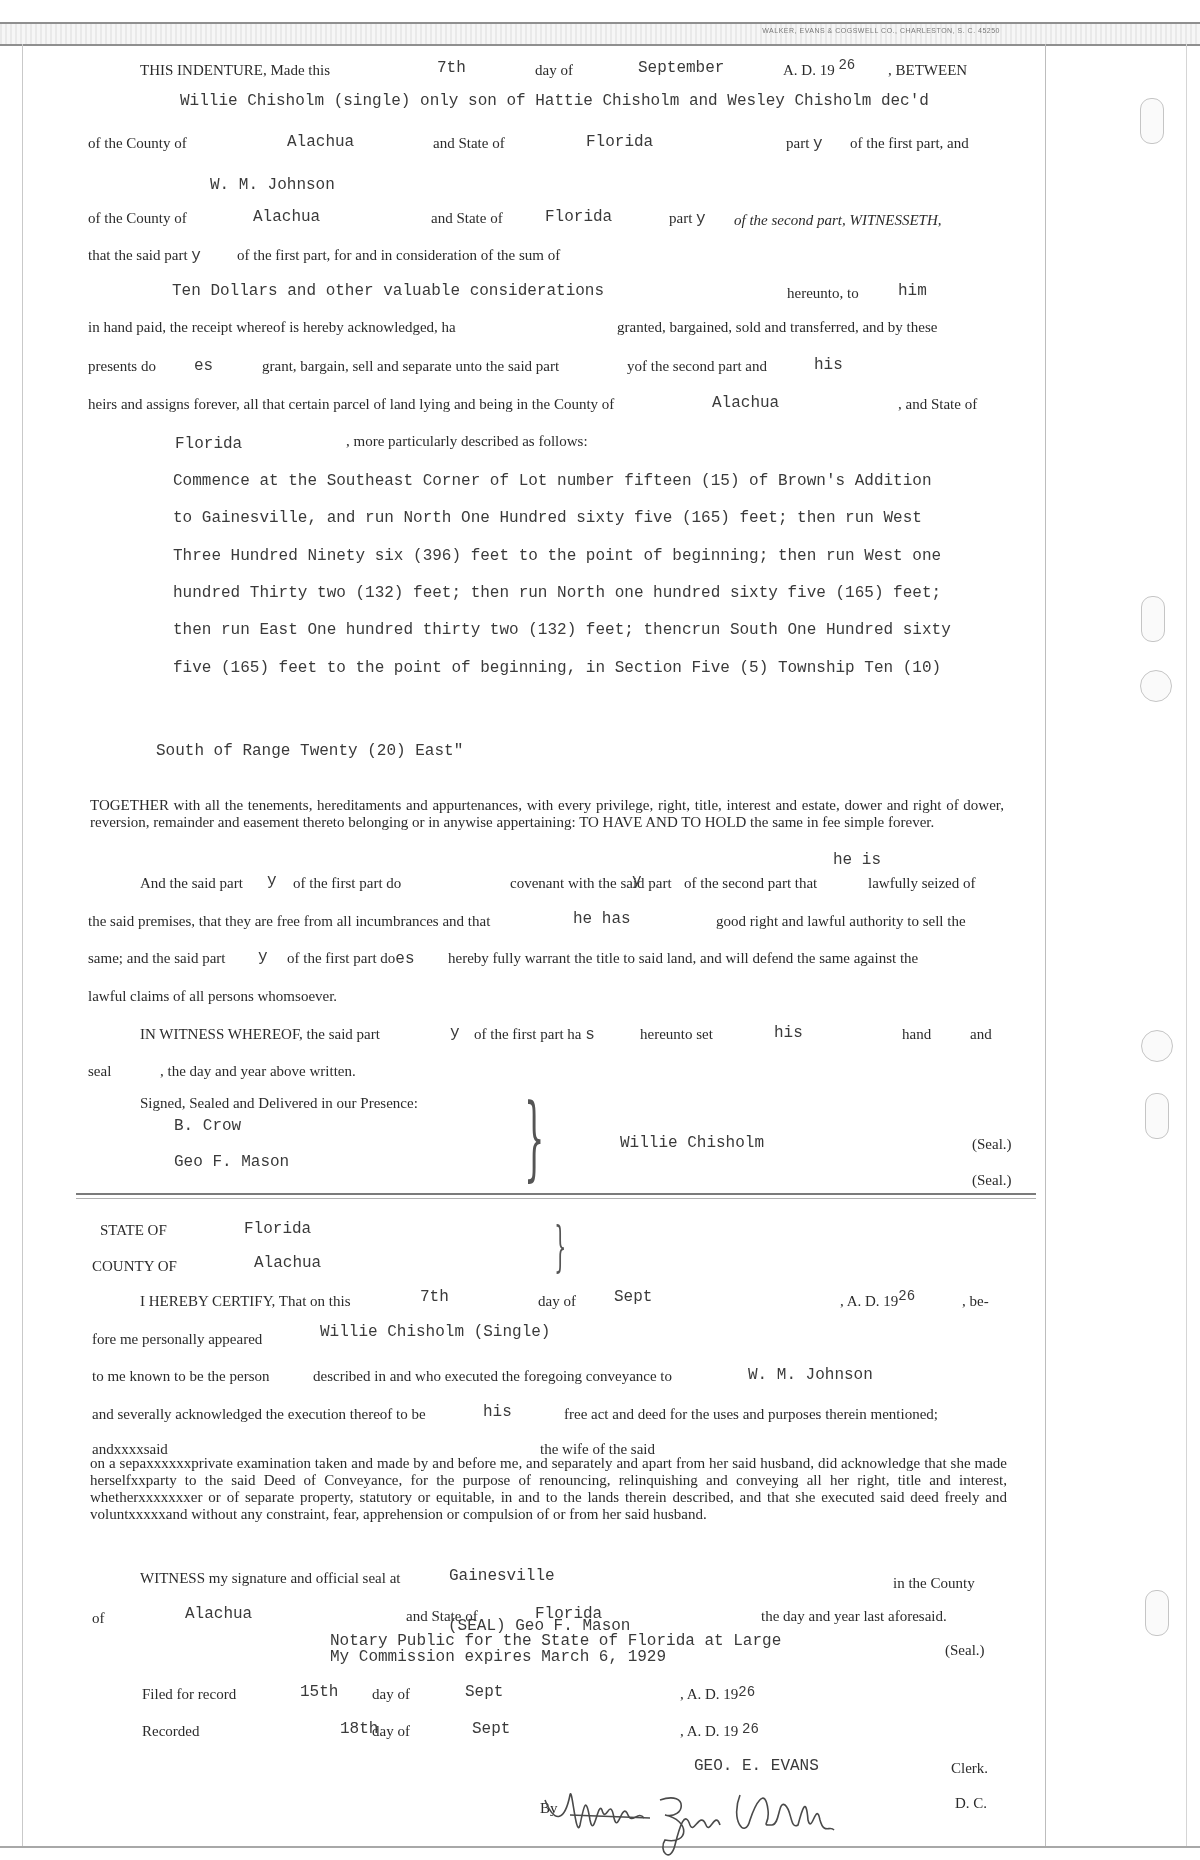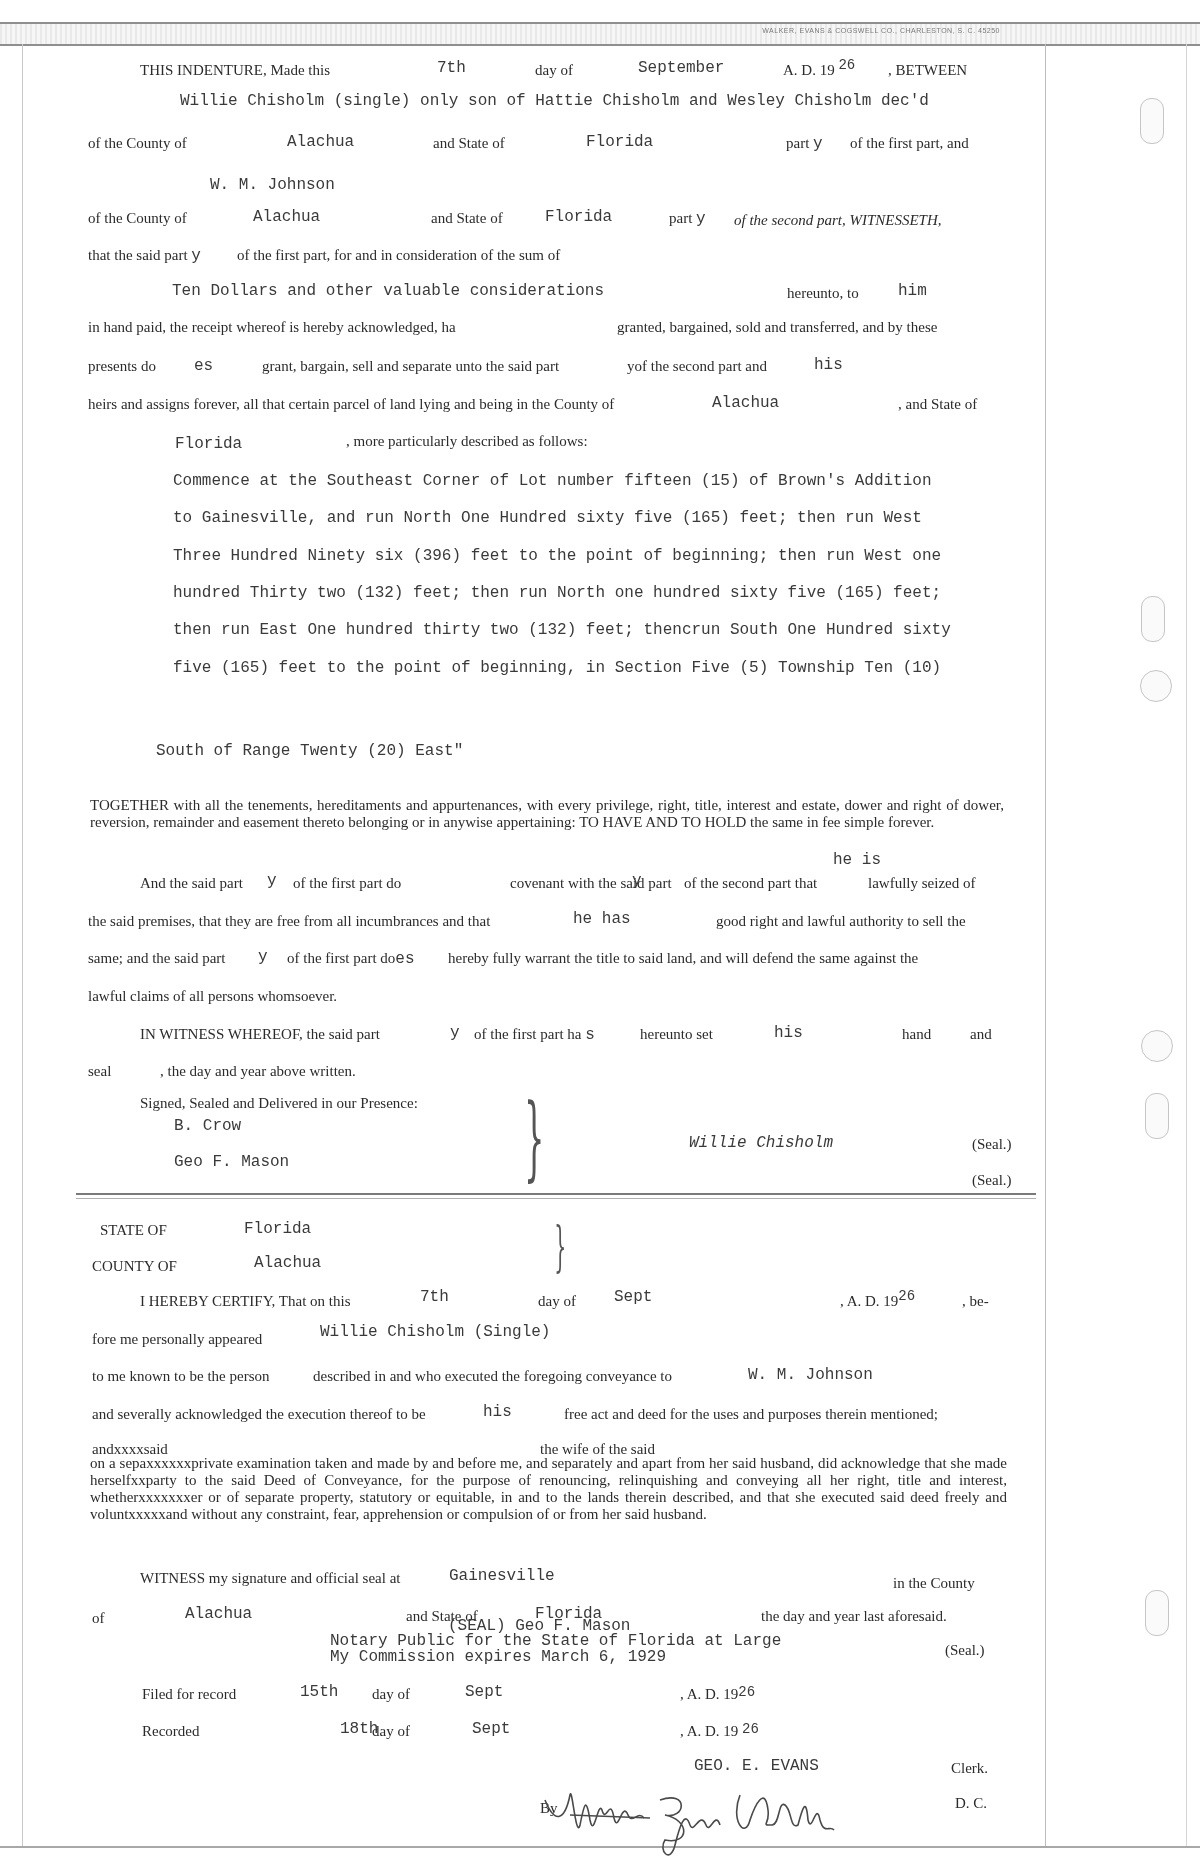--- a/index.html
+++ b/index.html
@@ -128,21 +128,21 @@
 <div class="abs serif" style="left:902px;top:1026px;">hand</div>
 <div class="abs serif" style="left:970px;top:1026px;">and</div>
 
 <div class="abs serif" style="left:88px;top:1063px;">seal</div>
 <div class="abs serif" style="left:160px;top:1063px;">, the day and year above written.</div>
 
 <div class="abs serif" style="left:140px;top:1095px;">Signed, Sealed and Delivered in our Presence:</div>
 <div class="abs mono" style="left:174px;top:1117px;">B. Crow</div>
 <div class="abs mono" style="left:174px;top:1153px;">Geo F. Mason</div>
 <div class="brace" style="left:505px;top:1092px;font-size:92px;line-height:92px;transform:scaleX(0.35);">}</div>
-<div class="abs mono" style="left:689px;top:1134px;font-style:italic;">Willie Chisholm</div>
+<div class="abs mono" style="left:620px;top:1134px;">Willie Chisholm</div>
 <div class="abs serif" style="left:972px;top:1136px;">(Seal.)</div>
 <div class="abs serif" style="left:972px;top:1172px;">(Seal.)</div>
 
 <div class="divider"></div>
 
 <div class="abs serif" style="left:92px;top:1222px;margin-left:8px;">STATE OF</div>
 <div class="abs mono" style="left:244px;top:1220px;">Florida</div>
 <div class="brace" style="left:543px;top:1220px;font-size:54px;line-height:54px;transform:scaleX(0.35);">}</div>
 <div class="abs serif" style="left:92px;top:1258px;">COUNTY OF</div>
 <div class="abs mono" style="left:254px;top:1254px;">Alachua</div>

